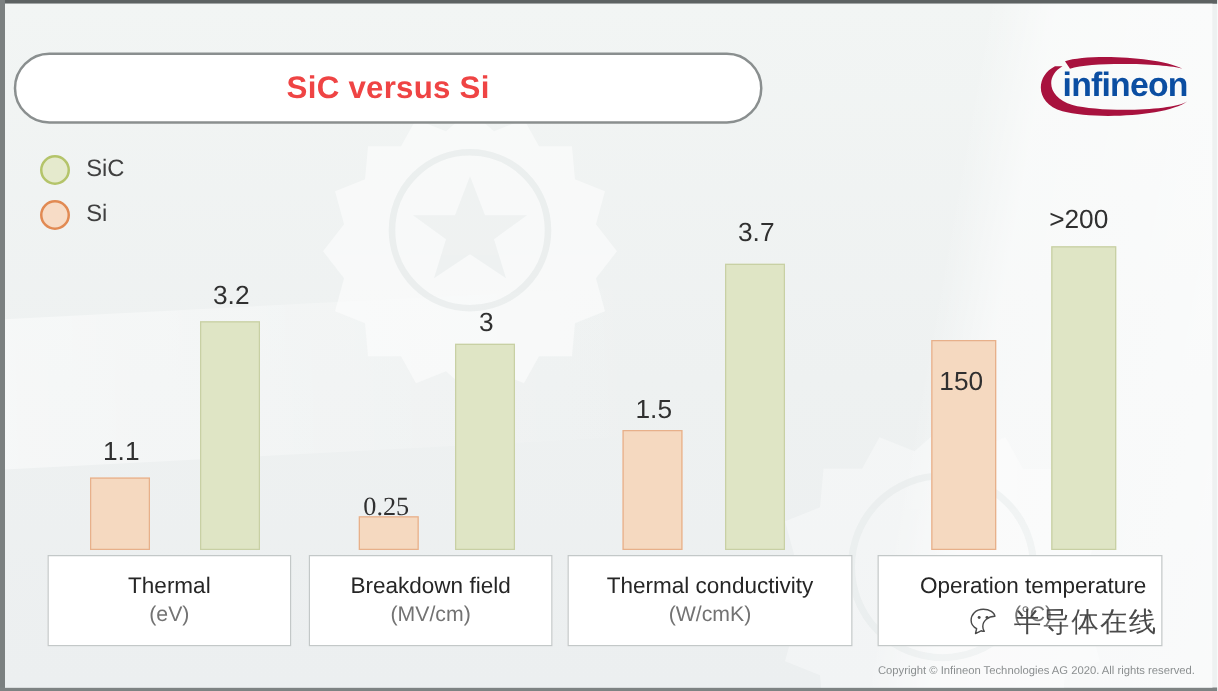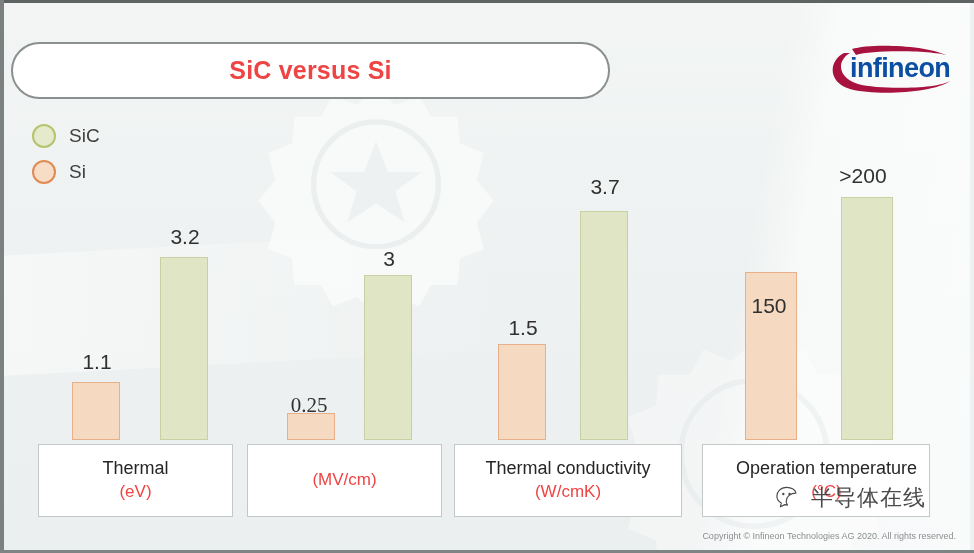--- a/index.html
+++ b/index.html
@@ -195,21 +195,21 @@
     justify-content: center;
     line-height: 1.32;
   }
   .cat-line {
     font-size: 18px;
     color: #262626;
     white-space: nowrap;
   }
   .cat-unit {
     font-size: 17px;
-    color: #ef4444;
+    color: #737373;
     white-space: nowrap;
   }
 
   
   .footer {
     position: absolute;
     right: 14px;
     bottom: 9px;
     font-size: 9px;
     color: #8b8f90;
@@ -302,20 +302,21 @@
         <div class="bar sic" style="left: 837px; width: 52px; height: 243px;"></div>
         <div class="bar-value" style="left: 827px; top: 161px; width: 64px;">&gt;200</div>
       </div>
 
     <div id="catboxes">
         <div class="cat-box" style="left: 34px; width: 195px;">
           <div class="cat-line">Thermal</div>
           <div class="cat-unit">(eV)</div>
         </div>
         <div class="cat-box" style="left: 243px; width: 195px;">
+          <div class="cat-line">Breakdown field</div>
           <div class="cat-unit">(MV/cm)</div>
         </div>
         <div class="cat-box" style="left: 450px; width: 228px;">
           <div class="cat-line">Thermal conductivity</div>
           <div class="cat-unit">(W/cmK)</div>
         </div>
         <div class="cat-box" style="left: 698px; width: 228px; padding-left: 21px;">
           <div class="cat-line">Operation temperature</div>
           <div class="cat-unit">(°C)</div>
         </div>

